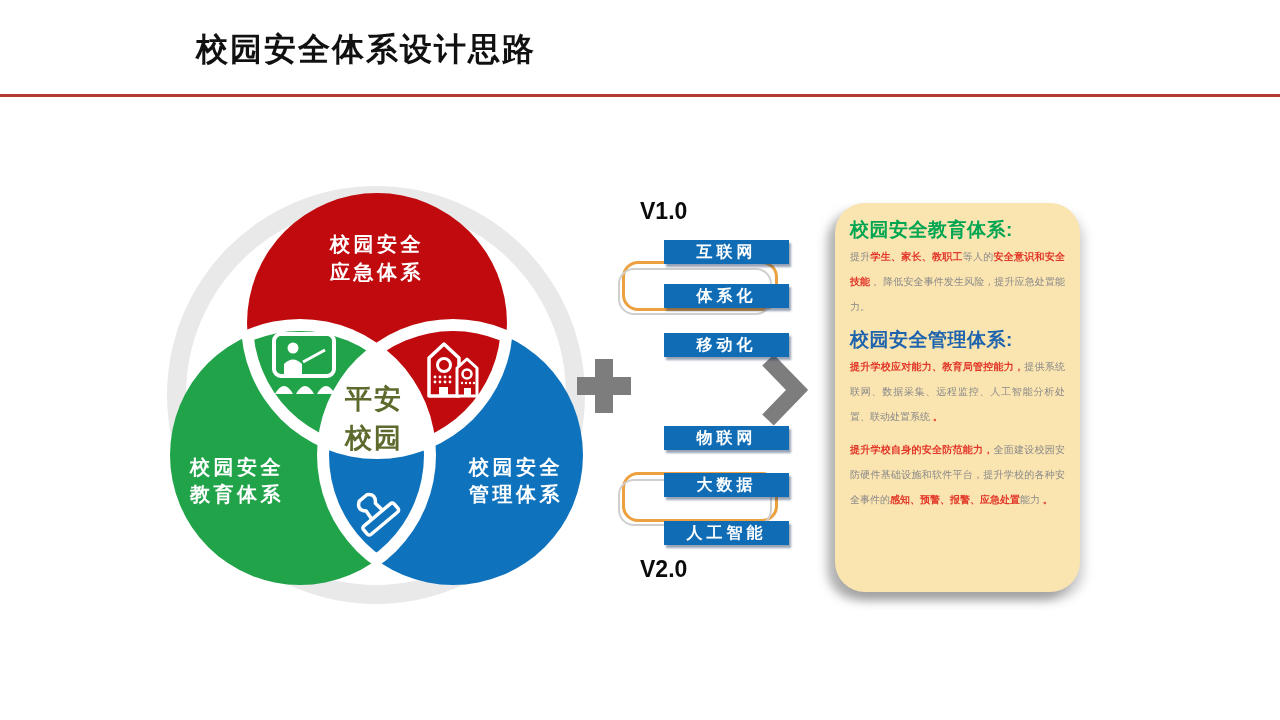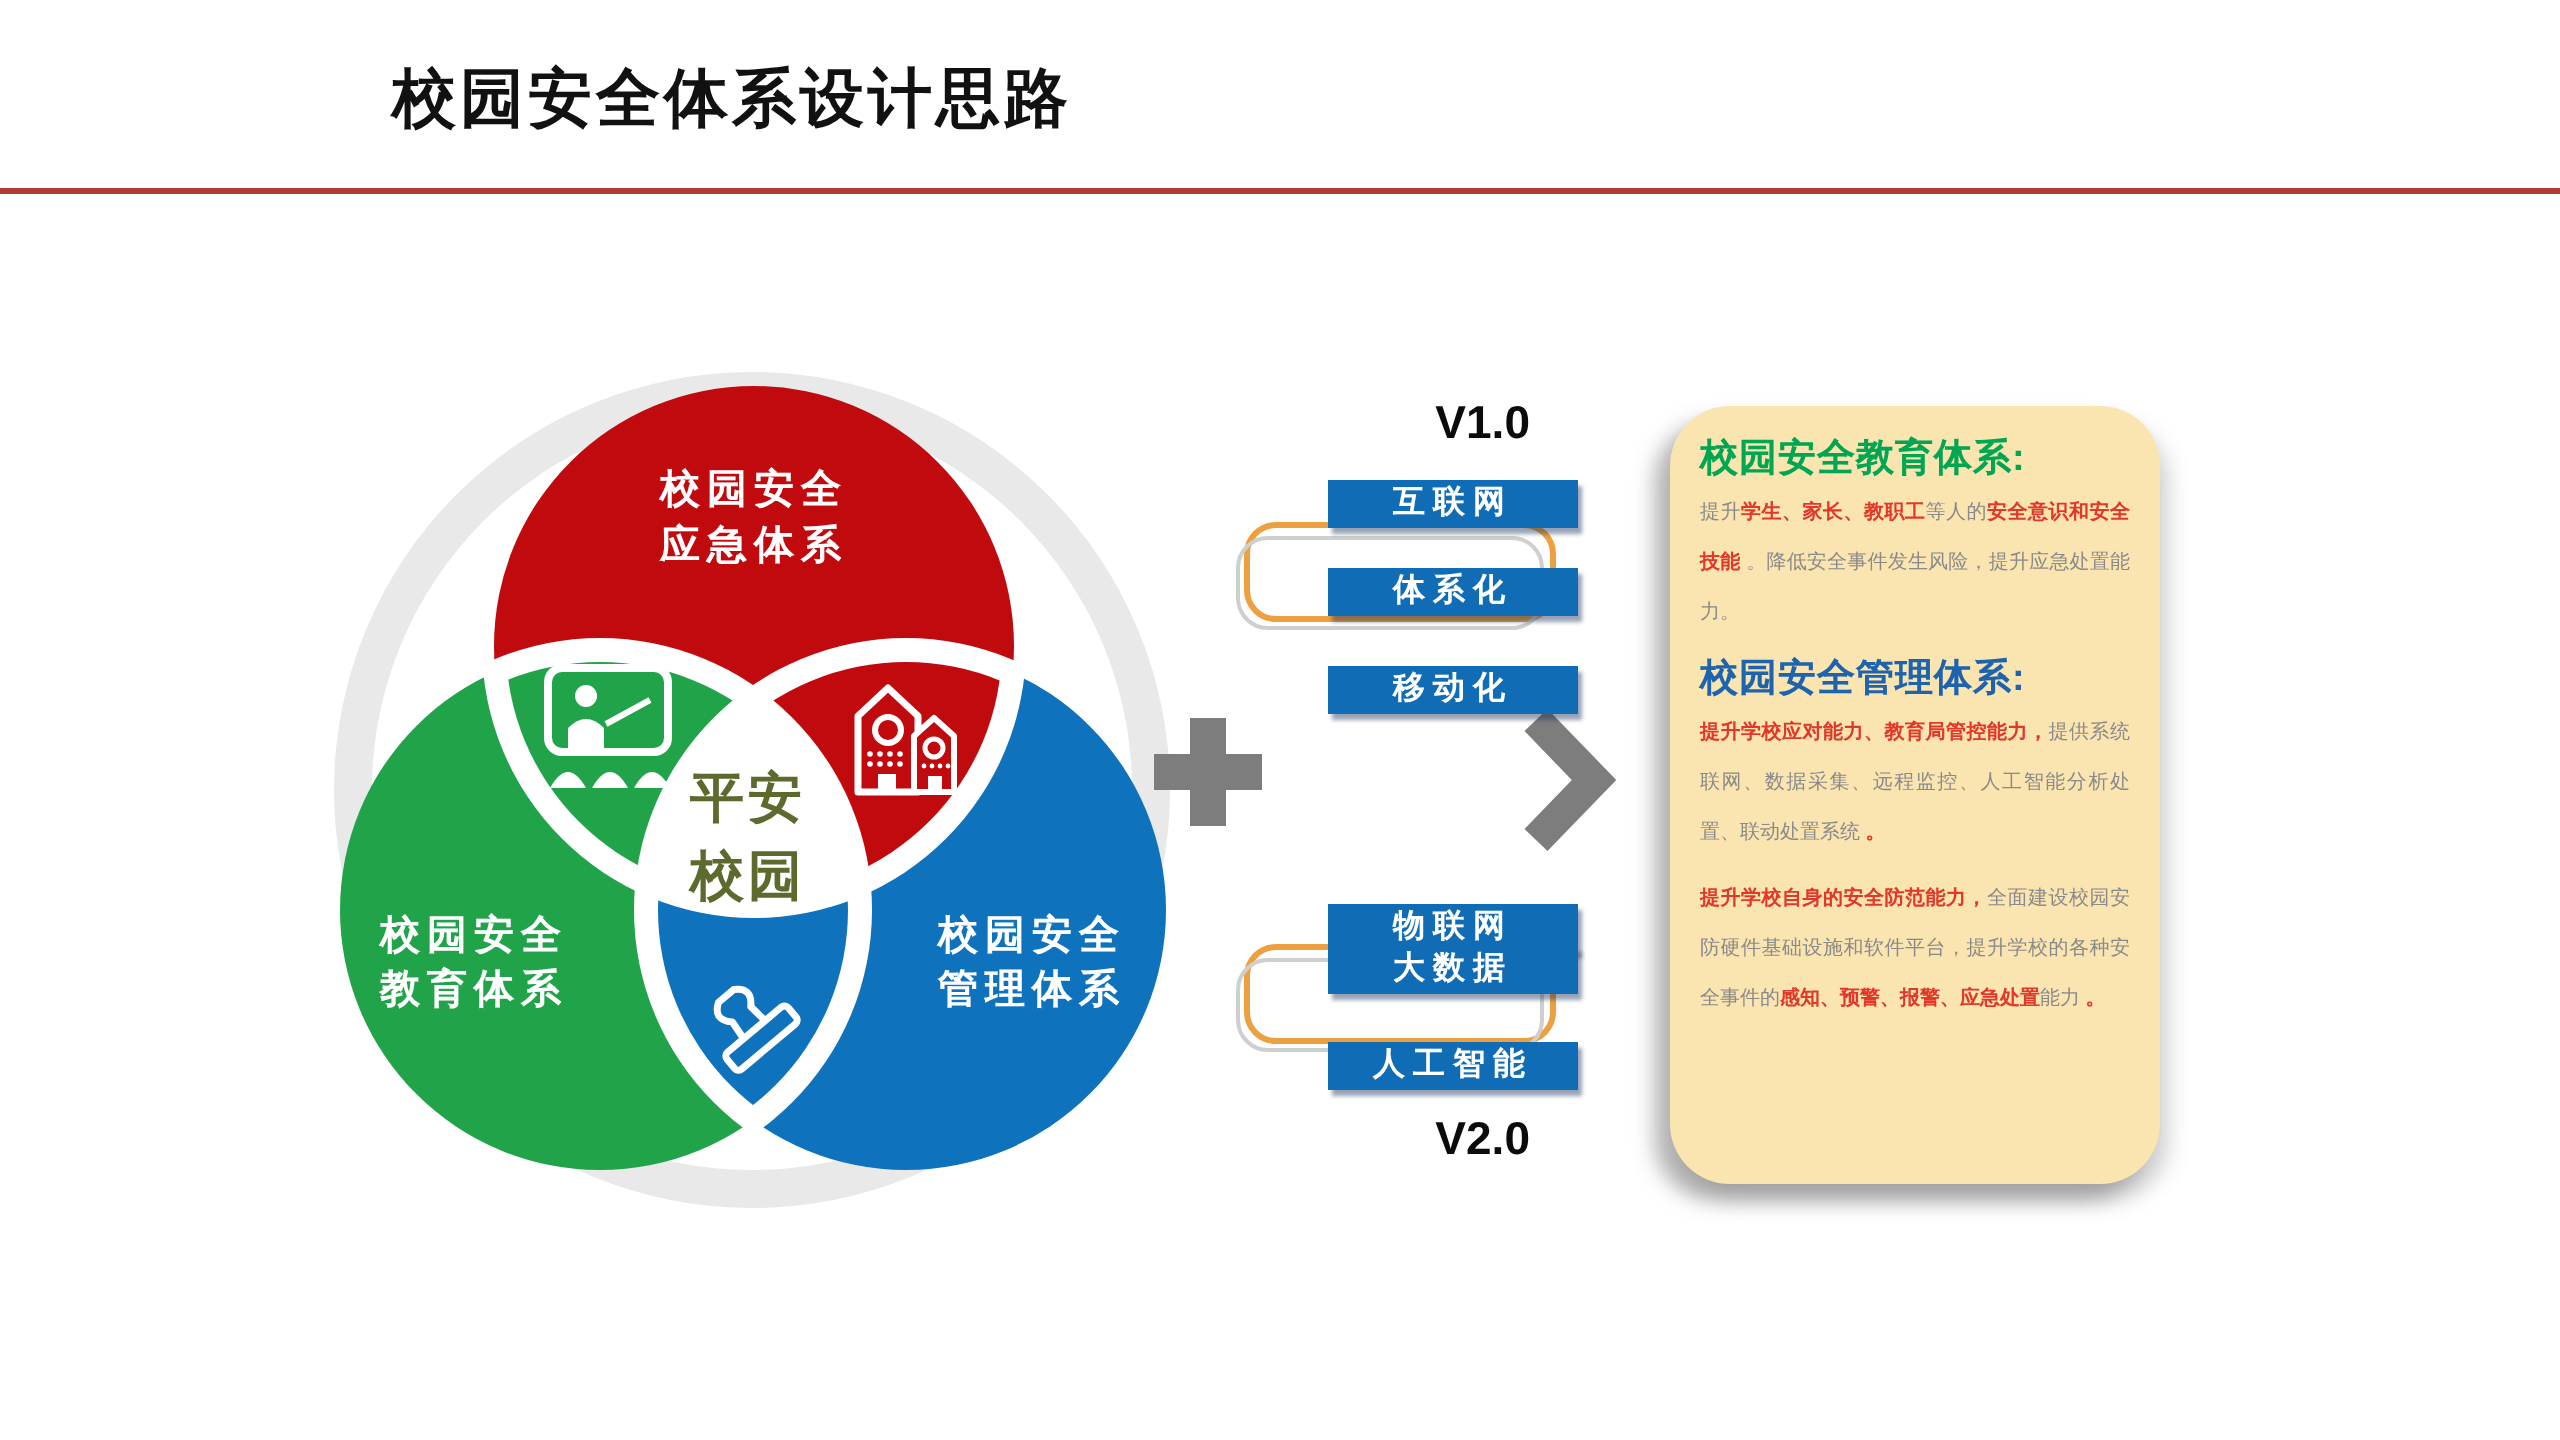--- a/index.html
+++ b/index.html
@@ -7,21 +7,21 @@
     width:1280px;height:720px;position:relative;background:#ffffff;overflow:hidden;
     font-family:"Liberation Sans","DejaVu Sans",sans-serif;
   }
   .abs{position:absolute;}
 
   
   #slide-title{left:196px;top:28px;font-size:32px;font-weight:800;color:#111;letter-spacing:2px;}
   #divider{left:0;top:94px;width:1280px;height:3px;background:#b23c33;}
 
   
-  .vlabel{left:640px;width:125px;text-align:right;font-size:23px;font-weight:800;color:#0b0b0b;z-index:2;}
+  .vlabel{left:640px;width:125px;text-align:left;font-size:23px;font-weight:800;color:#0b0b0b;z-index:2;}
   #v1{top:198px;} #v2{top:556px;}
   .tech-btn{
     left:640px;width:125px;height:24px;z-index:2;
     background:#0f6cb5;color:#fff;font-size:16px;font-weight:700;
     letter-spacing:4px;text-align:center;line-height:24px;
     box-shadow:2px 3px 2px rgba(25,50,90,.45);
     margin-left:24px;
   }
   .upgrade-box{
     left:622px;width:150px;height:44px;z-index:1;
@@ -160,21 +160,21 @@
 <div class="abs" id="slide-title">校园安全体系设计思路</div>
 <div class="abs" id="divider"></div>
 
 <div class="abs upgrade-box" id="box1"></div>
 <div class="abs upgrade-box" id="box2"></div>
 
 <div class="abs vlabel" id="v1">V1.0</div>
 <div class="abs tech-btn" style="top:240px;">互联网</div>
 <div class="abs tech-btn" style="top:284px;">体系化</div>
 <div class="abs tech-btn" style="top:333px;">移动化</div>
-<div class="abs tech-btn" style="top:452px;">物联网</div>
+<div class="abs tech-btn" style="top:426px;">物联网</div>
 <div class="abs tech-btn" style="top:473px;font-family:Liberation Serif, serif;">大数据</div>
 <div class="abs tech-btn" style="top:521px;">人工智能</div>
 <div class="abs vlabel" id="v2">V2.0</div>
 
 <div class="abs" id="panel">
 
   <div>
     <p class="sec-title t-green">校园安全教育体系:</p>
     <p class="sec-body"><span class="seg-gray">提升</span><span class="seg-red">学生、家长、教职工</span><span class="seg-gray">等人的</span><span class="seg-red">安全意识和安全技能</span><span class="seg-gray"> 。降低安全事件发生风险，提升应急处置能力。</span></p>
   </div>

